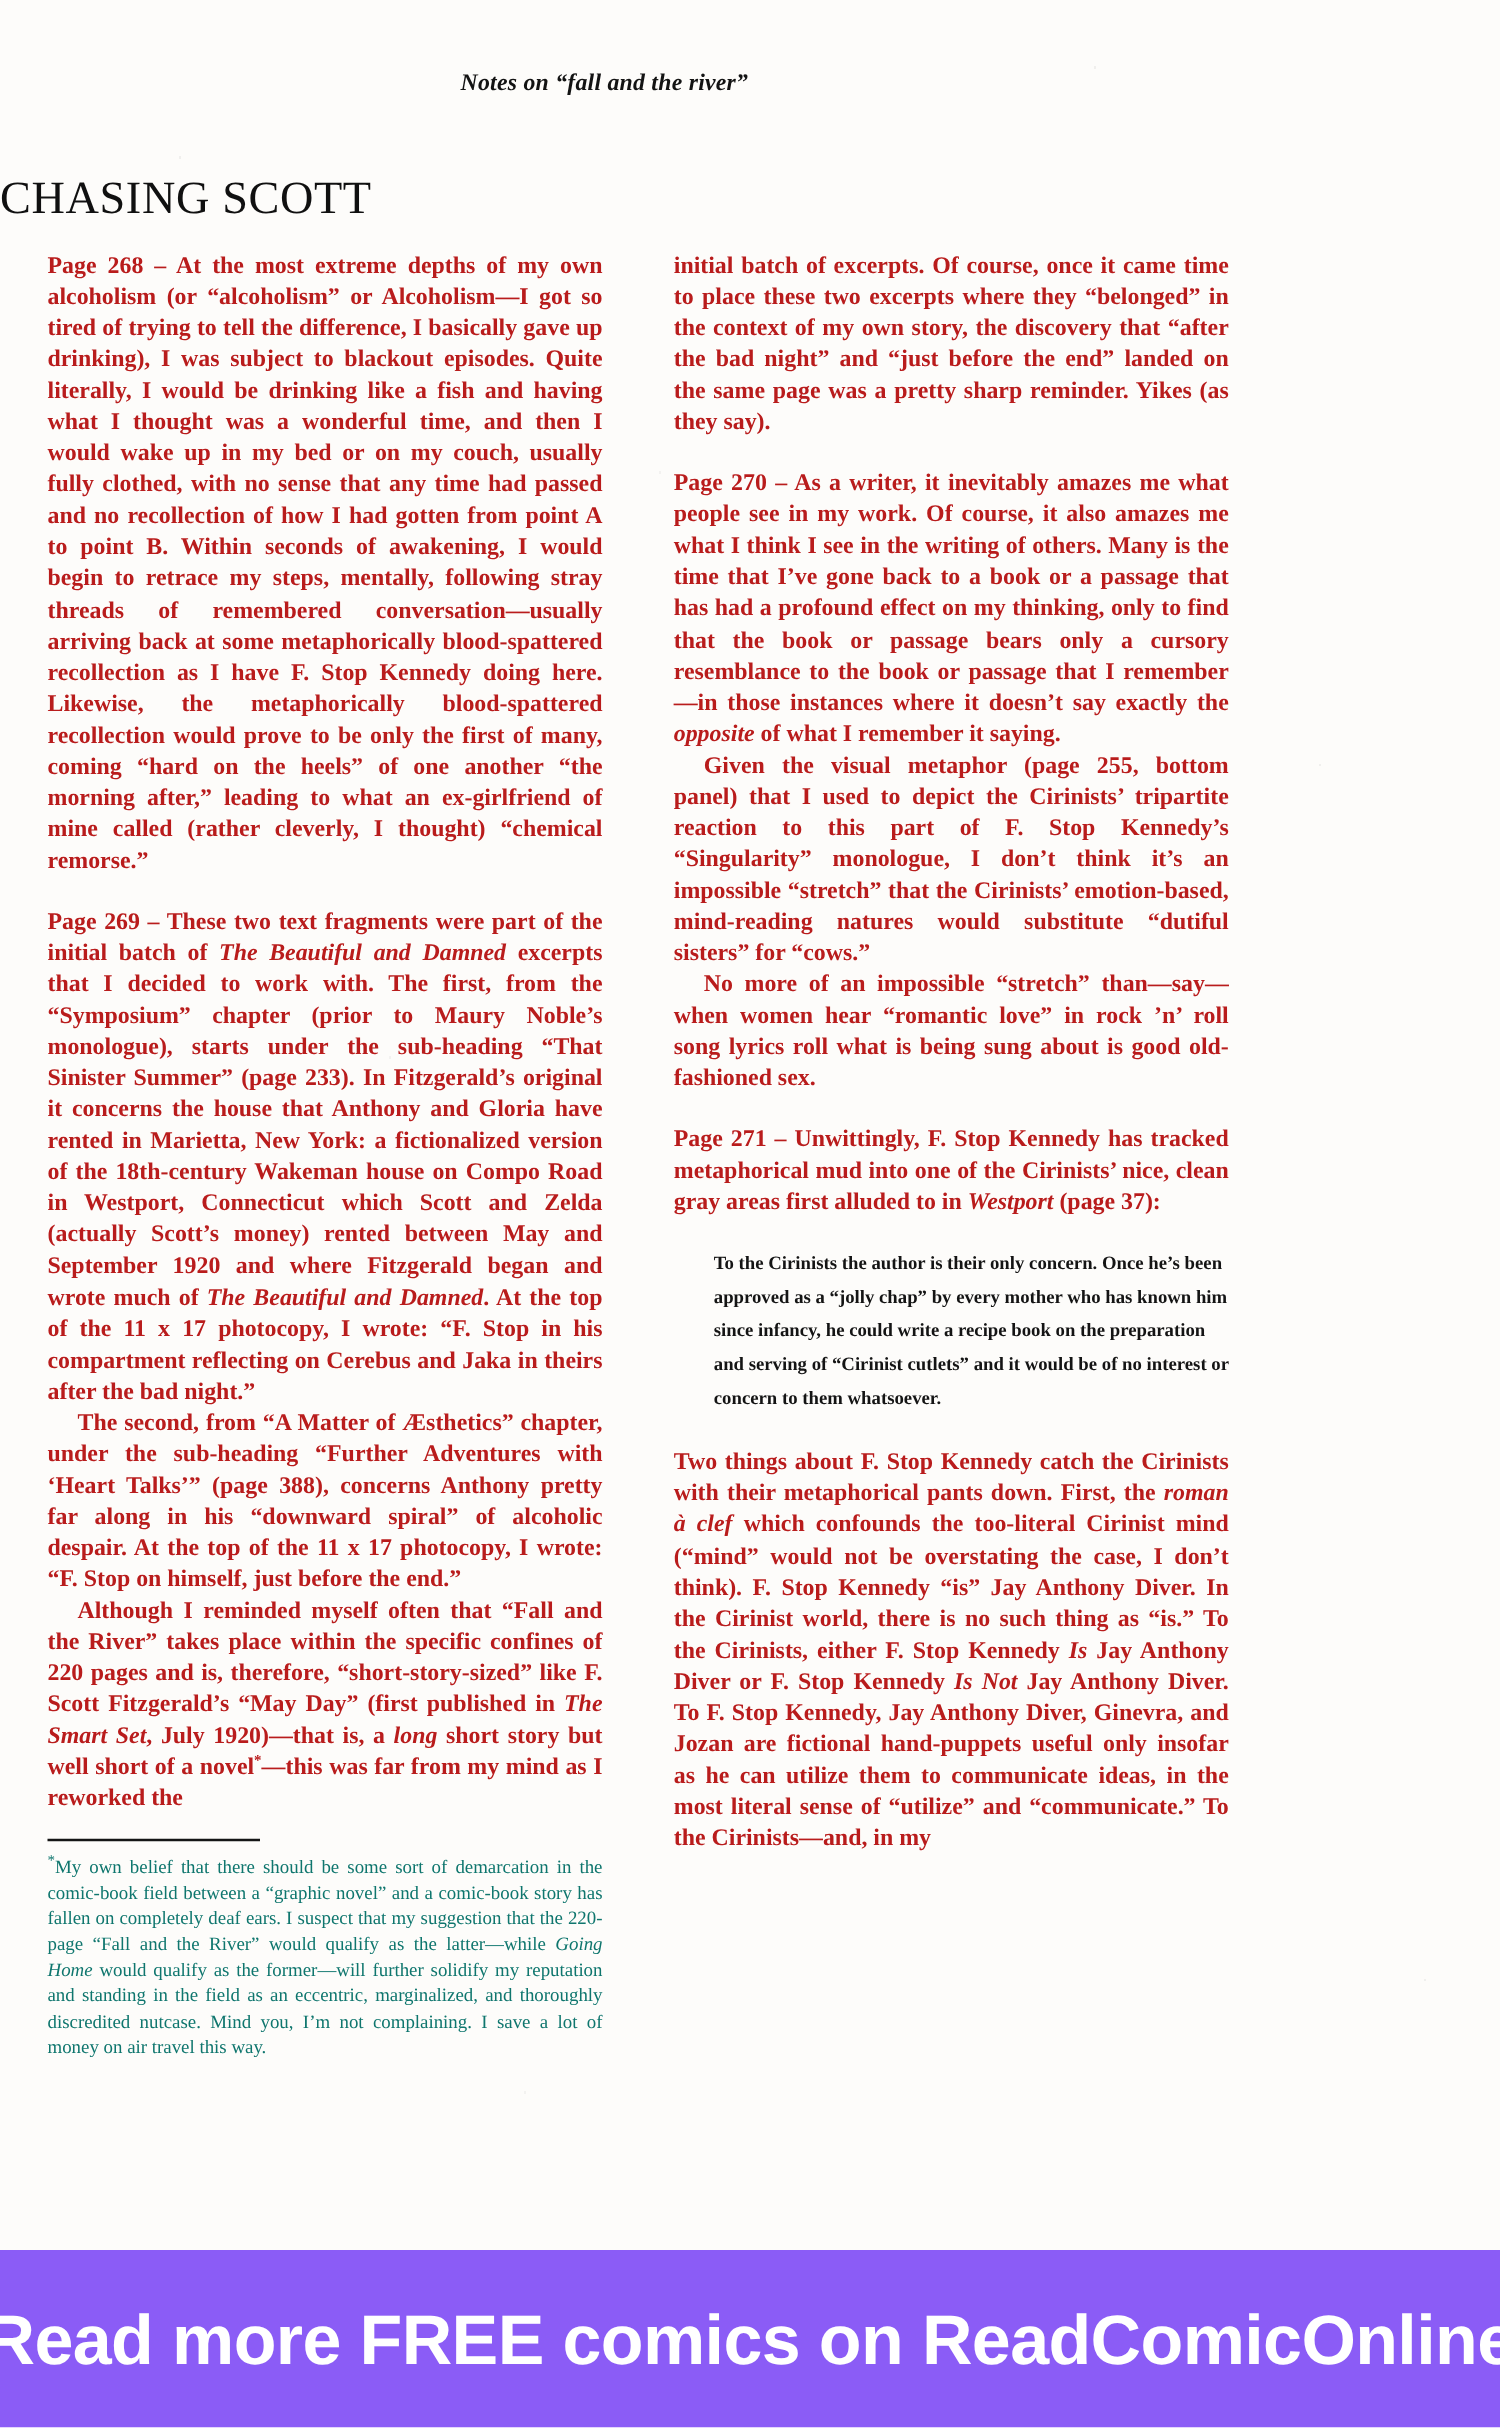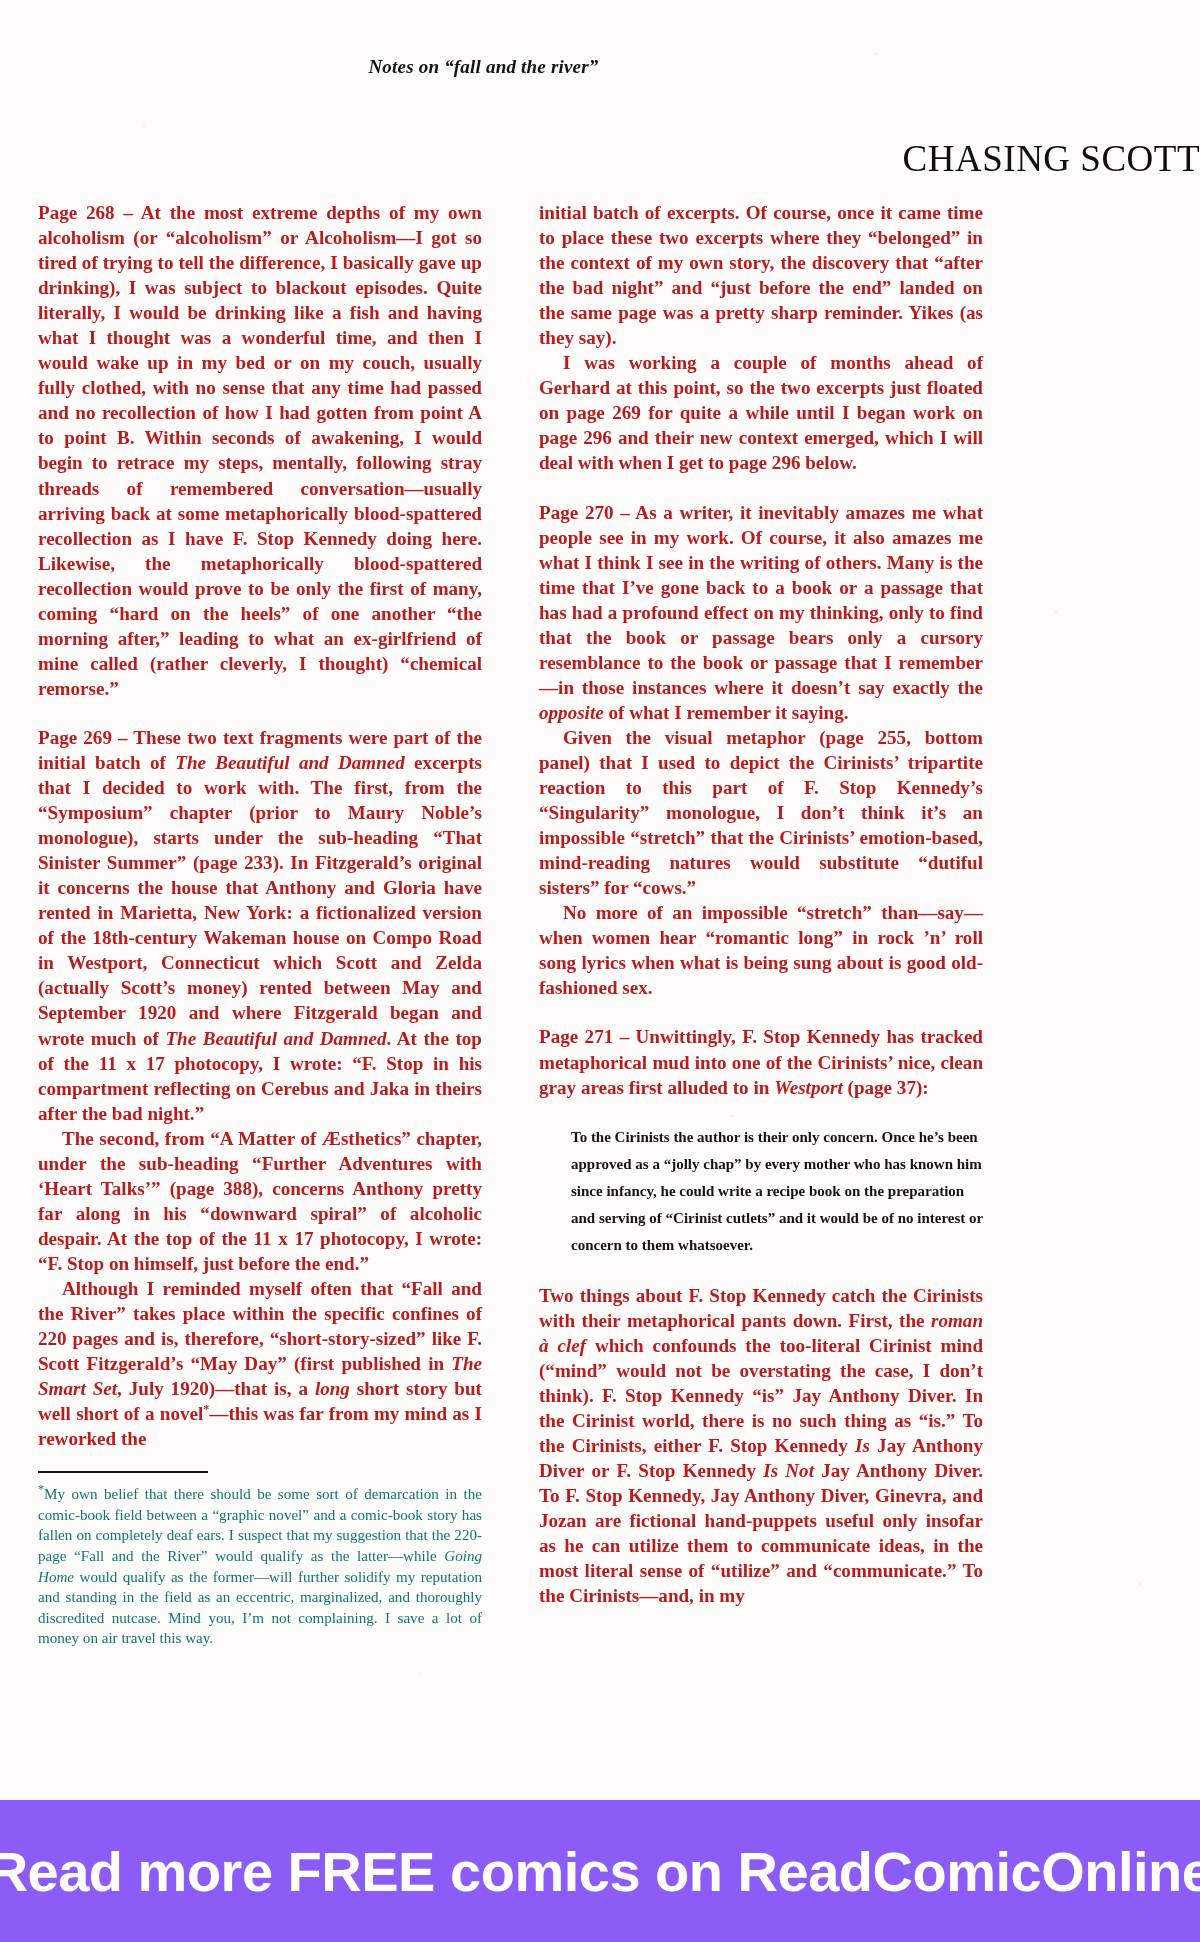--- a/index.html
+++ b/index.html
@@ -52,21 +52,21 @@
     font-size: 19px;
     letter-spacing: .2px;
     color: #131313;
   }
 
   
   .article-title {
     position: absolute;
     left: 0; top: 112px;
     width: 1200px;
-    text-align: right;
+    text-align: left;
     font-size: 37px;
     letter-spacing: .5px;
     color: #101010;
     font-weight: 400;
   }
 
   
   .columns {
     position: absolute;
     left: 38px;
@@ -181,27 +181,26 @@
       <div class="footnote-rule"></div>
 
       <p class="footnote"><span class="fn-marker">*</span><span>My own belief that there should be some sort of demarcation in the comic-book field between a “graphic novel” and a comic-book story has fallen on completely deaf ears.  I suspect that my suggestion that the 220-page “Fall and the River” would qualify as the latter—while </span><em>Going Home</em><span> would qualify as the former—will further solidify my reputation and standing in the field as an eccentric, marginalized, and thoroughly discredited nutcase.  Mind you, I’m not complaining.  I save a lot of money on air travel this way.</span></p>
 
     </div>
 
     <div class="col">
 
       <p class="body">initial batch of excerpts.  Of course, once it came time to place these two excerpts where they “belonged” in the context of my own story, the discovery that “after the bad night” and “just before the end” landed on the same page was a pretty sharp reminder.  Yikes (as they say).</p>
 
-      <p class="body indent">I was working a couple of months ahead of Gerhard at this point, so the two excerpts just floated on page 269 for quite a while until I began work on page 296 and their new context emerged, which I will deal with when I get to page 296 below.</p>
 
       <p class="body gap"><span>Page 270 – As a writer, it inevitably amazes me what people see in my work.  Of course, it also amazes me what I think I see in the writing of others.  Many is the time that I’ve gone back to a book or a passage that has had a profound effect on my thinking, only to find that the book or passage bears only a cursory resemblance to the book or passage that I remember—in those instances where it doesn’t say exactly the </span><em>opposite</em><span> of what I remember it saying.</span></p>
 
       <p class="body indent">Given the visual metaphor (page 255, bottom panel) that I used to depict the Cirinists’ tripartite reaction to this part of F. Stop Kennedy’s “Singularity” monologue, I don’t think it’s an impossible “stretch” that the Cirinists’ emotion-based, mind-reading natures would substitute “dutiful sisters” for “cows.”</p>
 
-      <p class="body indent">No more of an impossible “stretch” than—say—when women hear “romantic long” in rock ’n’ roll song lyrics when what is being sung about is good old-fashioned sex.</p>
+      <p class="body indent">No more of an impossible “stretch” than—say—when women hear “romantic love” in rock ’n’ roll song lyrics roll what is being sung about is good old-fashioned sex.</p>
 
       <p class="body gap"><span>Page 271 – Unwittingly, F. Stop Kennedy has tracked metaphorical mud into one of the Cirinists’ nice, clean gray areas first alluded to in </span><em>Westport</em><span> (page 37):</span></p>
 
       <blockquote class="quote">
         <p>To the Cirinists the author is their only concern.  Once he’s been approved as a “jolly chap” by every mother who has known him since infancy, he could write a recipe book on the preparation and serving of “Cirinist cutlets” and it would be of no interest or concern to them whatsoever.</p>
       </blockquote>
 
       <p class="body gap"><span>Two things about F. Stop Kennedy catch the Cirinists with their metaphorical pants down.  First, the </span><em>roman à clef</em><span> which confounds the too-literal Cirinist mind (“mind” would not be overstating the case, I don’t think).  F. Stop Kennedy “is” Jay Anthony Diver.  In the Cirinist world, there is no such thing as “is.”  To the Cirinists, either F. Stop Kennedy </span><em>Is</em><span> Jay Anthony Diver or F. Stop Kennedy </span><em>Is Not</em><span> Jay Anthony Diver.  To F. Stop Kennedy, Jay Anthony Diver, Ginevra, and Jozan are fictional hand-puppets useful only insofar as he can utilize them to communicate ideas, in the most literal sense of “utilize” and “communicate.”  To the Cirinists—and, in my</span></p>
 
     </div>

